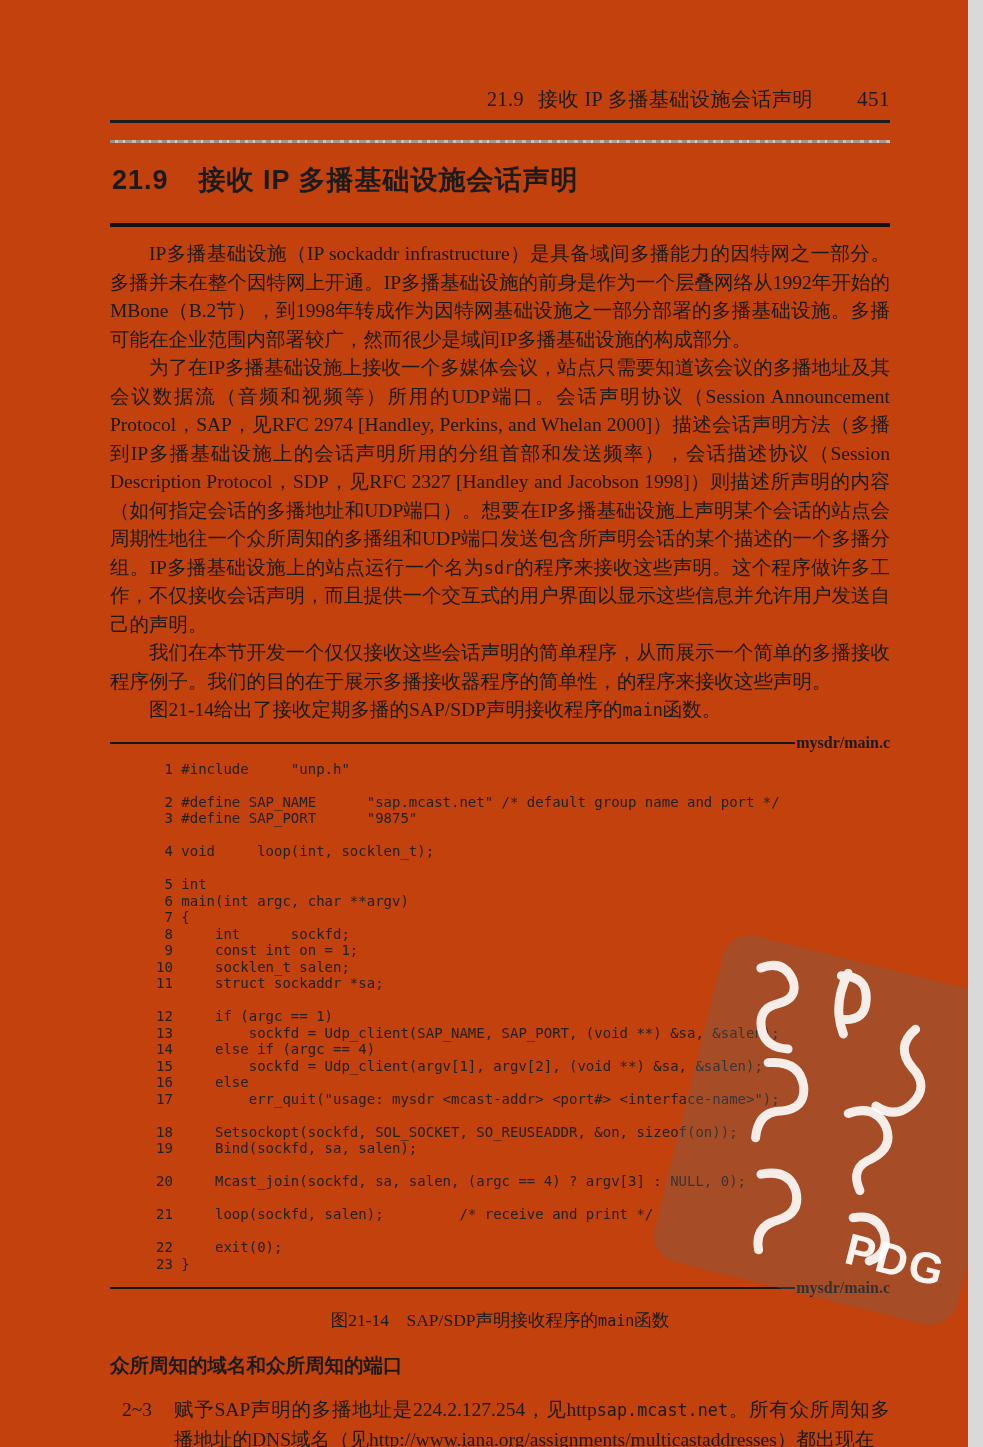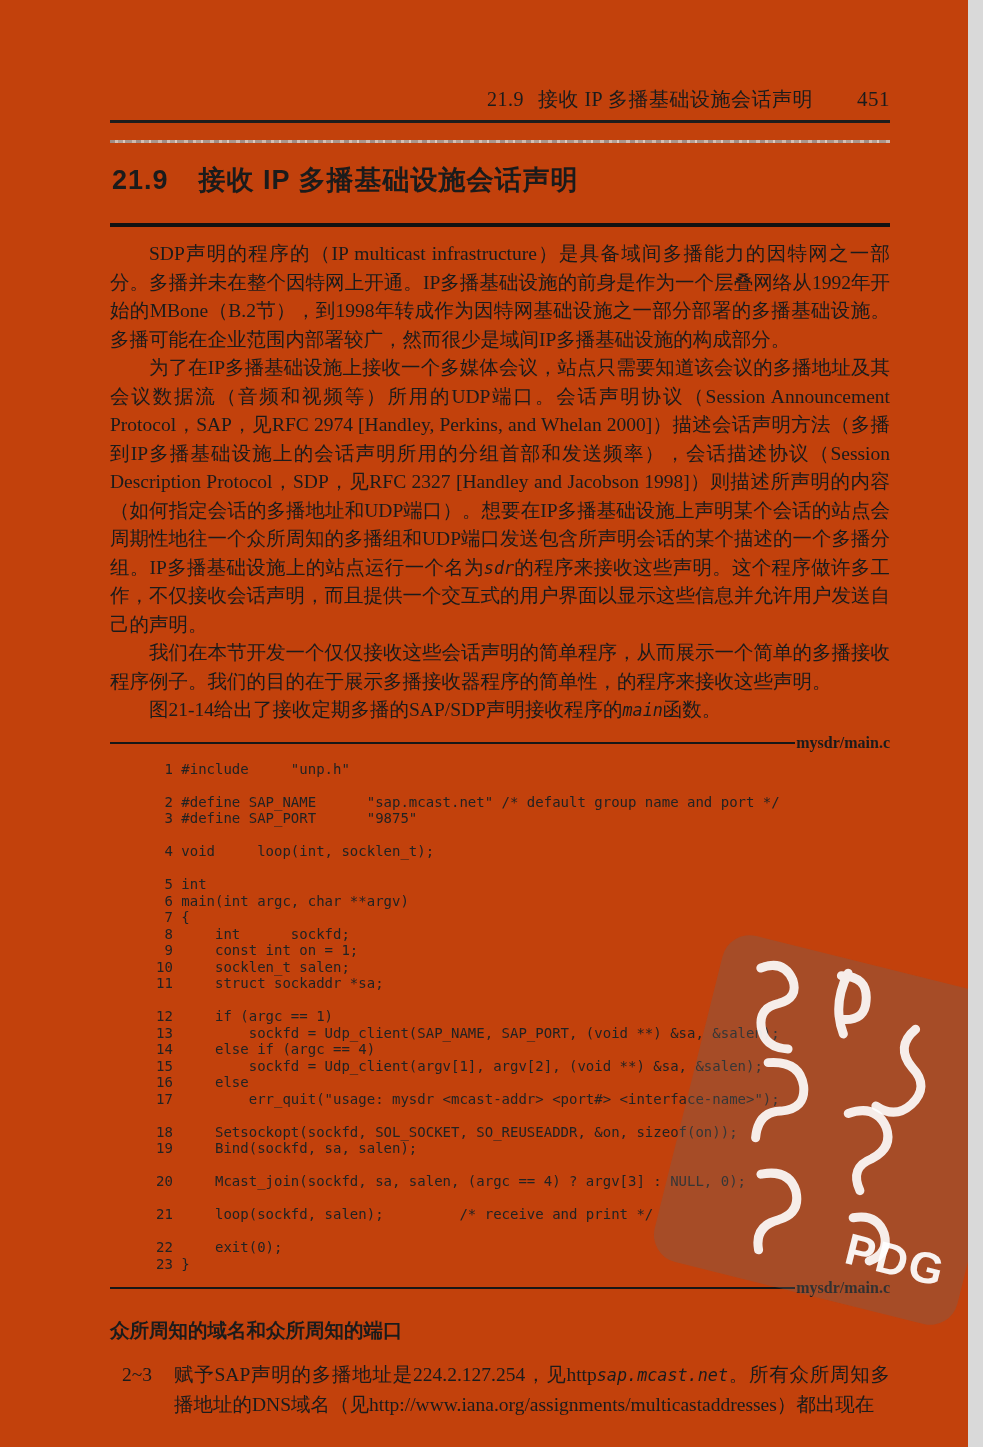--- a/index.html
+++ b/index.html
@@ -39,21 +39,21 @@
   }
   .sh-num { margin-right:30px; }
   .heading-rule { height:4px; background:#121212; }
 
   
   .body-text { margin-top:13px; }
   p.para {
     margin:0; font-size:19.5px; line-height:28.5px;
     text-align:justify; text-indent:2em;
   }
-  .mono { font-family:"DejaVu Sans Mono","Liberation Mono",monospace; font-size:0.86em;font-style:italic; }
+  .mono { font-family:"DejaVu Sans Mono","Liberation Mono",monospace; font-size:0.86em; }
 
   
   .figure { margin-top:9px; }
   .file-rule { display:flex; align-items:center; }
   .file-rule .line { flex:1; height:2px; background:#171717; }
   .file-label {
     font-weight:bold; font-size:16px;
     white-space:nowrap; padding-left:1px;
   }
   pre.code {
@@ -104,21 +104,21 @@
     <div class="heading-block">
       <div class="speckle"></div>
       <h1 class="section-heading">
         <span class="sh-num">21.9</span>
         <span>接收 IP 多播基础设施会话声明</span>
       </h1>
       <div class="heading-rule"></div>
     </div>
 
     <div class="body-text">
-      <p class="para">SDP声明的程序的（IP multicast infrastructure）是具备域间多播能力的因特网之一部分。多播并未在整个因特网上开通。IP多播基础设施的前身是作为一个层叠网络从1992年开始的MBone（B.2节），到1998年转成作为因特网基础设施之一部分部署的多播基础设施。多播可能在企业范围内部署较广，然而很少是域间IP多播基础设施的构成部分。</p>
+      <p class="para">IP多播基础设施（IP sockaddr infrastructure）是具备域间多播能力的因特网之一部分。多播并未在整个因特网上开通。IP多播基础设施的前身是作为一个层叠网络从1992年开始的MBone（B.2节），到1998年转成作为因特网基础设施之一部分部署的多播基础设施。多播可能在企业范围内部署较广，然而很少是域间IP多播基础设施的构成部分。</p>
       <p class="para"><span>为了在IP多播基础设施上接收一个多媒体会议，站点只需要知道该会议的多播地址及其会议数据流（音频和视频等）所用的UDP端口。会话声明协议（Session Announcement Protocol，SAP，见RFC 2974 [Handley, Perkins, and Whelan 2000]）描述会话声明方法（多播到IP多播基础设施上的会话声明所用的分组首部和发送频率），会话描述协议（Session Description Protocol，SDP，见RFC 2327 [Handley and Jacobson 1998]）则描述所声明的内容（如何指定会话的多播地址和UDP端口）。想要在IP多播基础设施上声明某个会话的站点会周期性地往一个众所周知的多播组和UDP端口发送包含所声明会话的某个描述的一个多播分组。IP多播基础设施上的站点运行一个名为</span><span class="mono">sdr</span><span>的程序来接收这些声明。这个程序做许多工作，不仅接收会话声明，而且提供一个交互式的用户界面以显示这些信息并允许用户发送自己的声明。</span></p>
       <p class="para">我们在本节开发一个仅仅接收这些会话声明的简单程序，从而展示一个简单的多播接收程序例子。我们的目的在于展示多播接收器程序的简单性，的程序来接收这些声明。</p>
       <p class="para"><span>图21-14给出了接收定期多播的SAP/SDP声明接收程序的</span><span class="mono">main</span><span>函数。</span></p>
     </div>
 
     <figure class="figure" style="margin:9px 0 0 0;">
       <div class="file-rule">
         <span class="line"></span>
         <span class="file-label">mysdr/main.c</span>
       </div>
@@ -150,20 +150,23 @@
 20     Mcast_join(sockfd, sa, salen, (argc == 4) ? argv[3] : NULL, 0);
 
 21     loop(sockfd, salen);         /* receive and print */
 
 22     exit(0);
 23 }</pre>
       <div class="file-rule">
         <span class="line"></span>
         <span class="file-label">mysdr/main.c</span>
       </div>
+      <figcaption class="caption">
+        <span>图21-14　SAP/SDP声明接收程序的</span><span class="mono">main</span><span>函数</span>
+      </figcaption>
     </figure>
 
     <h2 class="subheading">众所周知的域名和众所周知的端口</h2>
     <div class="note">
       <span class="note-label">2~3</span>
       <div class="note-text">
         <span>赋予SAP声明的多播地址是224.2.127.254，见http</span><span class="mono">sap.mcast.net</span><span>。所有众所周知多播地址的DNS域名（见http://www.iana.org/assignments/multicastaddresses）都出现在</span>
       </div>
     </div>
   </div>

